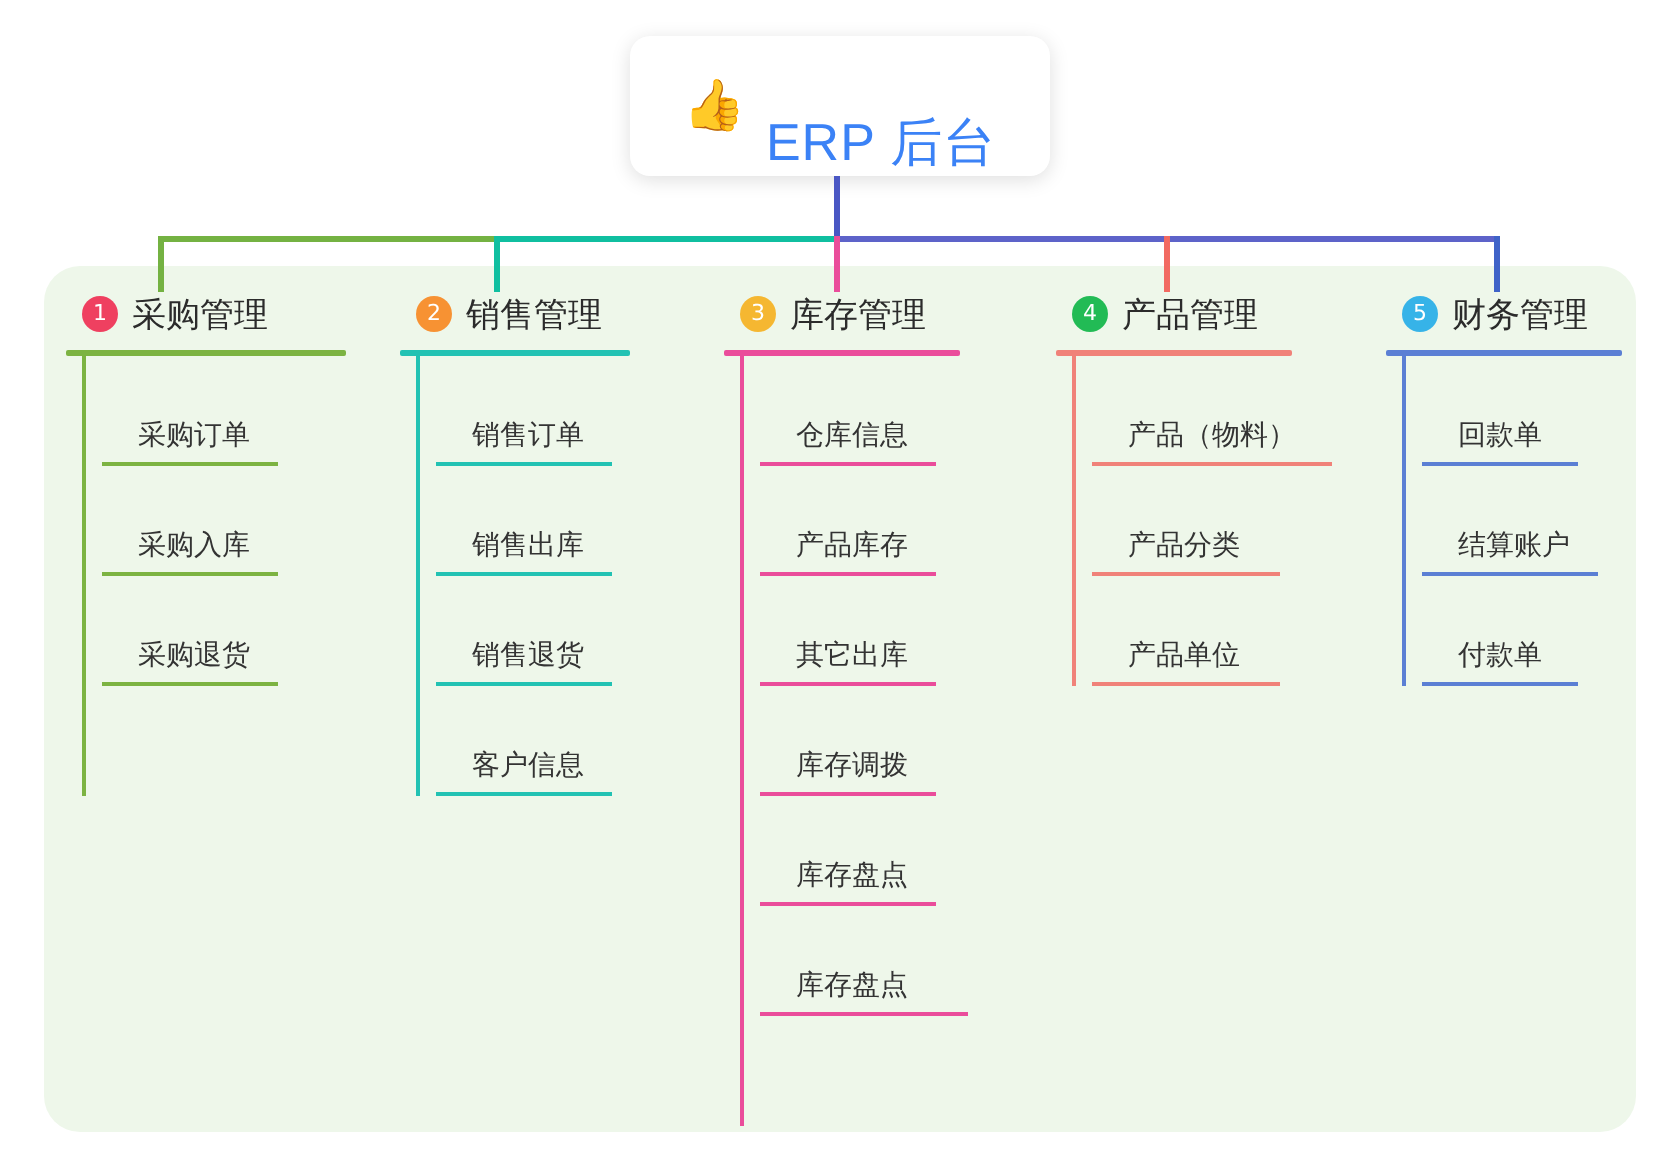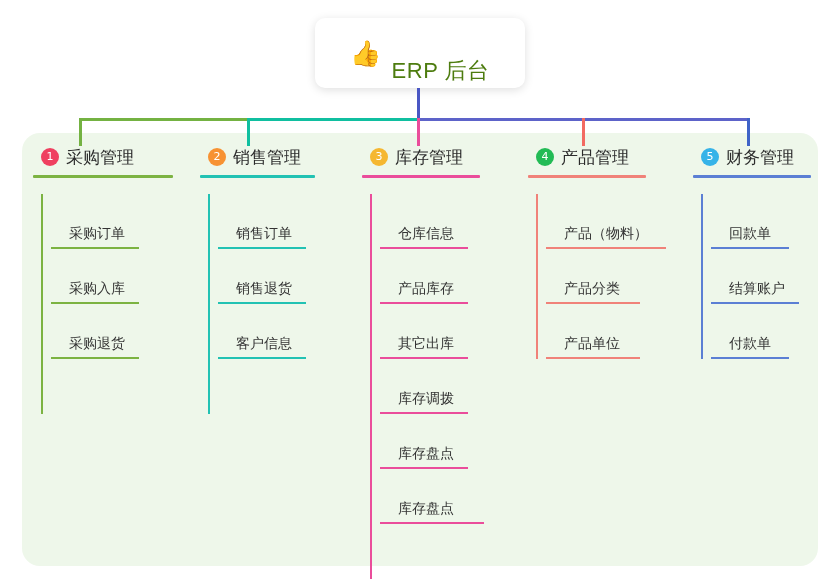--- a/index.html
+++ b/index.html
@@ -34,22 +34,22 @@
     display: flex;
     align-items: center;
     gap: 10px;
   }
   #root-card .thumb {
     font-size: 25px;
     line-height: 1;
     color: #f5c341;
   }
   #root-card .root-text {
-    font-size: 22px;
-    color: #4d7c0f;
+    font-size: 26px;
+    color: #3b82f6;
     letter-spacing: 0.5px;
     white-space: nowrap;
     margin-top: 36px;
   }
 
   
   .conn {
     position: absolute;
   }
 
@@ -92,21 +92,21 @@
     color: #2b2b2b;
     white-space: nowrap;
   }
   .col-rule {
     height: 3px;
     margin-top: 6px;
     border-radius: 1px;
   }
   .col-body {
     position: relative;
-    margin-top: 16px;
+    margin-top: 0px;
     padding-left: 18px;
   }
   .spine {
     position: absolute;
     left: 8px;
     top: 0;
     width: 2px;
   }
   .item {
     position: relative;
@@ -180,20 +180,24 @@
         <span class="col-title">销售管理</span>
       </div>
       <div class="col-rule" style="background: rgb(34, 194, 179); width: 115px;"></div>
       <div class="col-body">
         <div class="spine" style="background: rgb(34, 194, 179); height: 220px;"></div>
         <div class="item">
           <span class="item-label">销售订单</span>
           <div class="item-rule" style="background: rgb(34, 194, 179); width: 88px;"></div>
         </div>
         <div class="item">
+          <span class="item-label">销售出库</span>
+          <div class="item-rule" style="background: rgb(34, 194, 179); width: 88px;"></div>
+        </div>
+        <div class="item">
           <span class="item-label">销售退货</span>
           <div class="item-rule" style="background: rgb(34, 194, 179); width: 88px;"></div>
         </div>
         <div class="item">
           <span class="item-label">客户信息</span>
           <div class="item-rule" style="background: rgb(34, 194, 179); width: 88px;"></div>
         </div>
       </div>
     </div>
     <div class="column" style="left: 362px;">

